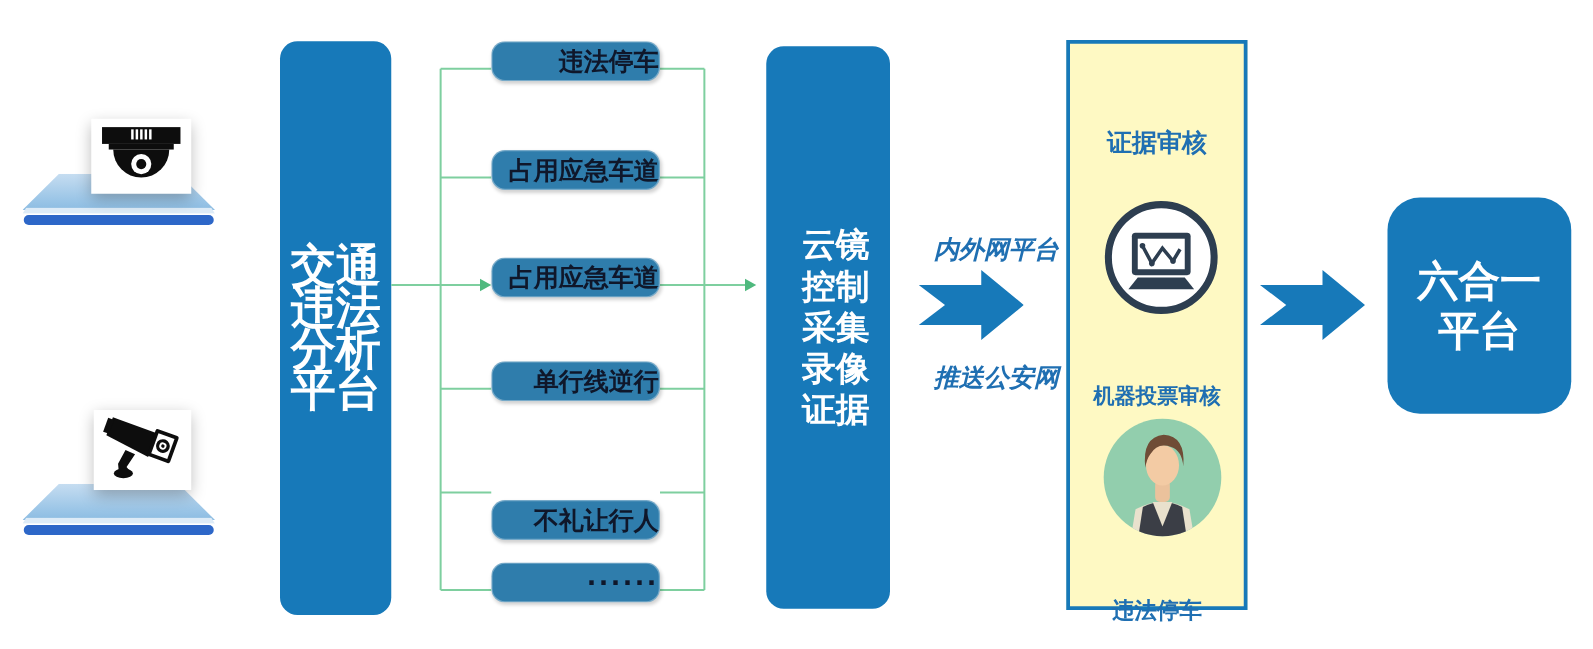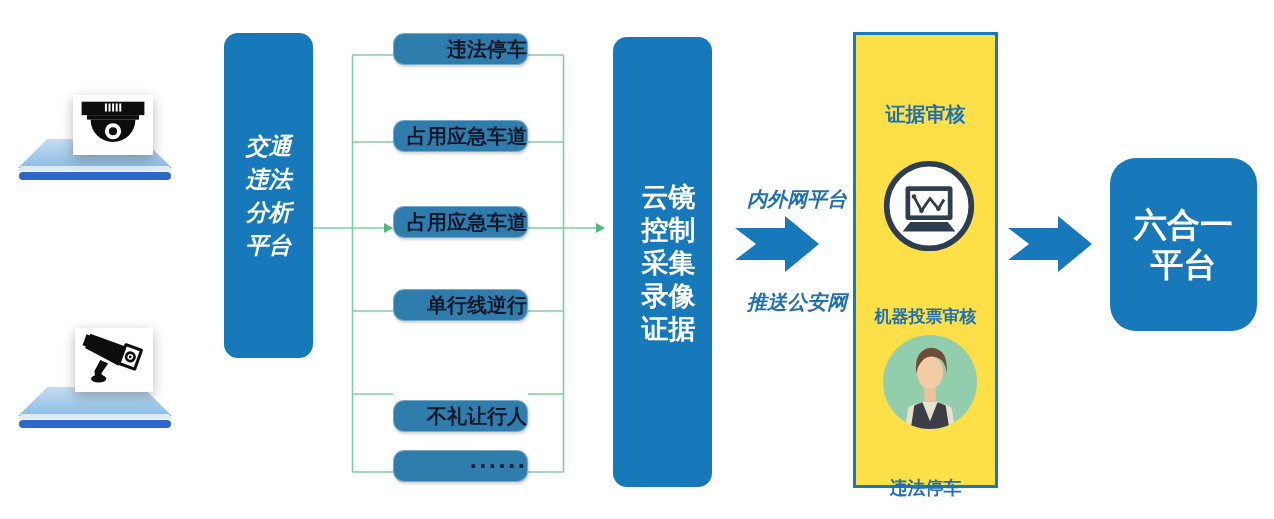--- a/index.html
+++ b/index.html
@@ -46,21 +46,21 @@
     background:#ddebf7;
   }
   .platform .bar{
     position:absolute;left:1px;top:33px;width:152px;height:8px;
     border-radius:4px;background:#2d67c8;
   }
 
   
   #review-panel{
     position:absolute;left:853px;top:32px;width:145px;height:456px;
-    box-sizing:border-box;border:3px solid #1779b9;background:#fde047;
+    box-sizing:border-box;border:3px solid #1779b9;background:#fef9c3;
   }
   .blue-label{color:#1f6fb2;font-weight:bold;text-align:center;position:absolute;left:0;width:100%;}
 
   
   .transfer-label{
     position:absolute;width:140px;text-align:right;
     color:#1f6fb2;font-weight:bold;font-style:italic;font-size:20px;
   }
 
   .dots{font-size:20px;letter-spacing:2px;line-height:10px;padding-bottom:10px;}
@@ -108,21 +108,21 @@
         <circle cx="59.5" cy="23.5" r="6.5" fill="#0d0d0d"></circle>
         <circle cx="59.5" cy="23.5" r="3.4" fill="#ffffff"></circle>
         <circle cx="59.5" cy="23.5" r="1.6" fill="#0d0d0d"></circle>
         <rect x="2" y="16" width="6" height="14" fill="#0d0d0d"></rect>
       </g>
       <polygon points="24,34 33,38 25,50 29,55 18,58 17,47" fill="#0d0d0d"></polygon>
       <ellipse cx="22" cy="56" rx="9" ry="4.5" fill="#0d0d0d"></ellipse>
     </svg>
   </div>
 
-  <div class="pill" style="position:absolute;left:224px;top:33px;width:89px;height:325px;font-size:23px;line-height:33px;font-style:italic;">
+  <div class="pill" style="position:absolute;left:224px;top:33px;width:89px;height:459px;font-size:36px;line-height:33px;">
     <span class="ln">交通</span>
     <span class="ln">违法</span>
     <span class="ln">分析</span>
     <span class="ln">平台</span>
   </div>
 
   <svg class="abs" style="left:0;top:0;pointer-events:none;" width="1274" height="519" viewBox="0 0 1274 519">
     <g stroke="#7ecf9f" stroke-width="1.6" fill="none">
       <line x1="352.5" y1="55" x2="352.5" y2="472"></line>
       <line x1="352.5" y1="55" x2="393" y2="55"></line>

